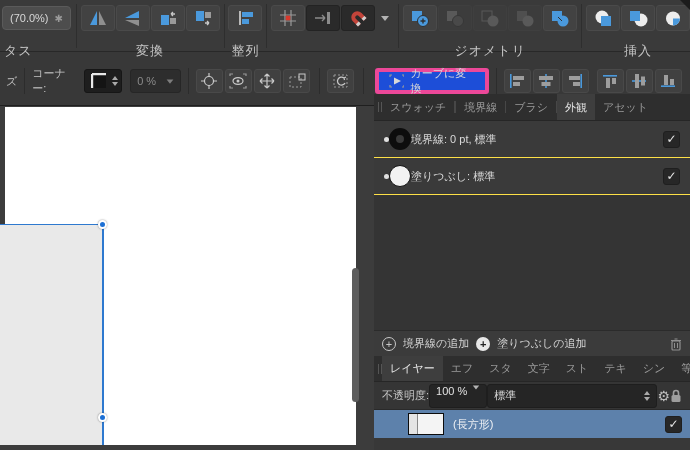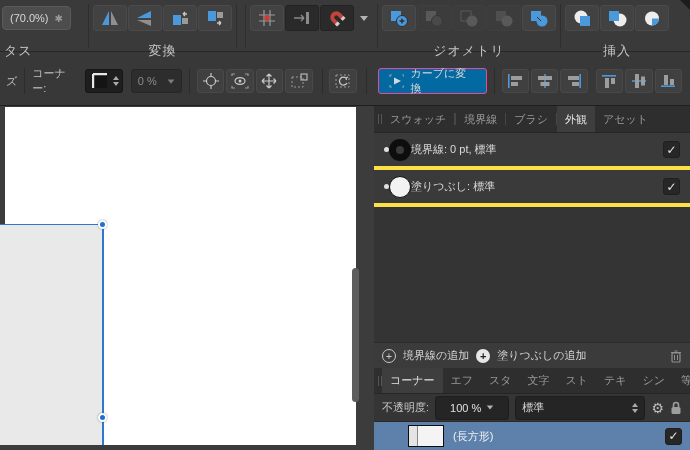--- a/index.html
+++ b/index.html
@@ -41,66 +41,66 @@
     border-radius:3px; height:24px; padding:0 3px 0 6px; margin-left:6px; gap:5px; }
   .stepper { display:flex; flex-direction:column; gap:2px; align-items:center; }
   .stp-up { width:0;height:0;border-left:3px solid transparent;border-right:3px solid transparent;border-bottom:4px solid #aaa; }
   .stp-dn { width:0;height:0;border-left:3px solid transparent;border-right:3px solid transparent;border-top:4px solid #aaa; }
   .pct-dd { display:flex; align-items:center; justify-content:space-between; background:#2d2d2d;
     border:1px solid #262626; border-radius:3px; height:24px; width:52px; padding:0 6px; margin-left:8px; }
   .pct-dd .pval { color:#8b8b8b; }
   .pct-dd .caret-down { border-top-color:#7d7d7d; transform:scale(.85); }
   .cbtn { width:28px; height:24px; border-radius:3px; background:#404040; border:1px solid #494949;
     display:flex; align-items:center; justify-content:center; margin-right:2px; }
-  .convert-btn { display:flex; align-items:center; gap:6px; height:26px; background:#0369a1;
-    border:1px solid #ec4899; border-radius:3px; padding:0 10px; margin-left:4px; color:#d8d8d8; }
+  .convert-btn { display:flex; align-items:center; gap:6px; height:26px; background:#1d4ed8;
+    border:4px solid #ec4899; border-radius:3px; padding:0 10px; margin-left:4px; color:#d8d8d8; }
 
   
   #canvas-area { position:absolute; left:0; top:106px; width:374px; height:344px; background:#3c3c3c; }
   #page { position:absolute; left:5px; top:1px; width:351px; height:338px; background:#ffffff; }
   #sel-rect { position:absolute; left:0; top:118px; width:104px; height:221px;
     background:#e9e9e9; border-top:1px solid #2e79cf; border-right:2px solid #2e79cf; }
   .handle { position:absolute; width:9px; height:9px; border-radius:50%;
     background:#1c6fd4; border:2px solid #ffffff; box-shadow:0 0 2px rgba(0,0,0,.45); }
   #canvas-scrollbar { position:absolute; left:352px; top:162px; width:7px; height:134px;
     border-radius:4px; background:#5d5d5d; }
 
   
-  #right-panel { position:absolute; left:374px; top:106px; width:316px; height:344px;
+  #right-panel { position:absolute; left:374px; top:94px; width:316px; height:344px;
     background:#323232; display:flex; flex-direction:column; }
   .tabbar { display:flex; align-items:stretch; background:#2e2e2e; border-bottom:1px solid #262626;
     color:#9b9b9b; font-size:11px; }
   .grip { width:8px; display:flex; align-items:center; justify-content:center; gap:2px; padding-left:4px; }
   .grip i { display:block; width:1px; height:10px; background:#555; }
   .tab { display:flex; align-items:center; padding:0 8px; white-space:nowrap; }
   .tab.active { background:#3e3e3e; color:#e6e6e6; }
   .tab-sep { width:1px; align-self:center; height:12px; background:#474747; }
   #app-tabbar { height:27px; }
-  .app-row { height:37px; background:#3a3a3a; border-bottom:4px solid #fde047;
+  .app-row { height:37px; background:#3a3a3a; border-bottom:1px solid #fde047;
     display:flex; align-items:center; padding:0 10px; }
   .bullet { width:5px; height:5px; border-radius:50%; background:#e0e0e0; flex:0 0 auto; }
   .swatch { width:22px; height:22px; border-radius:50%; flex:0 0 auto; }
   .swatch.ring { background:#3a3a3a; border:7px solid #0d0d0d; }
   .swatch.solid { background:#f2f2f2; border:1px solid #111; }
   .row-label { color:#dadada; flex:1 1 auto; }
   .checkbox { width:17px; height:17px; border-radius:3px; background:#272727; border:1px solid #1f1f1f;
     color:#e8e8e8; font-size:12px; display:flex; align-items:center; justify-content:center; }
   #app-empty { flex:1 1 auto; background:#343434; }
   #addbar { height:26px; background:#3b3b3b; border-top:1px solid #2b2b2b;
     display:flex; align-items:center; padding:0 8px; gap:7px; color:#d4d4d4; }
   .plus-outline { width:14px; height:14px; border-radius:50%; border:1px solid #c9c9c9;
     color:#c9c9c9; font-size:11px; line-height:12px; text-align:center; }
   .plus-solid { width:14px; height:14px; border-radius:50%; background:#e8e8e8;
     color:#222; font-size:11px; line-height:14px; text-align:center; font-weight:bold; }
   #addbar .spacer { flex:1 1 auto; }
   #layers-tabbar { height:26px; }
   #opacity-row { height:28px; background:#353535; border-bottom:1px solid #2a2a2a;
-    display:flex; align-items:center; padding:0 8px; gap:6px; }
-  .opacity-dd { display:flex; align-items:center; gap:5px; background:#252525; border:1px solid #1e1e1e;
-    border-radius:3px; height:24px; padding:0 14px; color:#e2e2e2; }
+    display:flex; align-items:center; padding:0 8px; gap:0; }
+  .opacity-dd { display:flex; gap:5px; background:#252525; border:1px solid #1e1e1e;
+    border-radius:3px; height:24px; padding:0 6px; color:#e2e2e2; }
   .opacity-dd .caret-down { transform:scale(.8); }
   .blend-dd { flex:1 1 auto; display:flex; align-items:center; justify-content:space-between;
     background:#252525; border:1px solid #1e1e1e; border-radius:3px; height:24px; padding:0 6px; color:#d8d8d8; }
   .gear { color:#bdbdbd; font-size:14px; line-height:14px; }
   #layer-row { height:28px; background:#5d81ab; display:flex; align-items:center; padding:0 8px 0 34px; gap:9px; }
   .thumb { width:36px; height:22px; background:#f4f4f4; border:1px solid #0c0c0c; position:relative; flex:0 0 auto; }
   .thumb i { position:absolute; left:0; top:0; bottom:0; width:9px; background:#e4e4e4; border-right:1px solid #888; }
   #layer-row .row-label { color:#f0f2f5; }
   #corner-triangle { position:absolute; right:0; top:0; width:0; height:0;
     border-top:10px solid #1c1c1c; border-left:10px solid transparent; }
@@ -149,20 +149,32 @@
             <rect x="3" y="2" width="8" height="10" fill="#4a99dc"></rect>
               <rect x="12" y="3" width="6" height="6" fill="#9a9a9a"></rect>
             <path d="M12 14 h4 M16 14 l-2,-2 M16 14 l-2,2" stroke="#c9c9c9" stroke-width="1.3" fill="none"></path>
           </svg>
         </div>
       </div>
       <div class="tb-label">変換</div>
     </div>
     <div class="tb-sep"></div>
 
+    <div class="tb-group">
+      <div class="tb-icons">
+        <div class="tbtn">
+          <svg width="20" height="18">
+            <rect x="4" y="2" width="2" height="14" fill="#b9b9b9"></rect>
+            <rect x="7" y="3" width="11" height="5" fill="#4a99dc"></rect>
+            <rect x="7" y="10" width="7" height="5" fill="#4a99dc"></rect>
+          </svg>
+        </div>
+      </div>
+      <div class="tb-label">整列</div>
+    </div>
     <div class="tb-sep"></div>
 
     <div class="tb-group">
       <div class="tb-icons">
         <div class="tbtn">
           <svg width="18" height="18">
             <path d="M6 1 V17 M12 1 V17 M1 6 H17 M1 12 H17" stroke="#9a9a9a" stroke-width="1.2"></path>
             <rect x="6.7" y="6.7" width="4.6" height="4.6" fill="#d8382c"></rect>
           </svg>
         </div>
@@ -412,21 +424,21 @@
         <path d="M1 3.5 H11 M4.5 2 h3" stroke="#8f8f8f" stroke-width="1.2"></path>
         <path d="M4.5 6 v5 M7.5 6 v5" stroke="#8f8f8f" stroke-width="1"></path>
       </svg>
     </div>
 
     <div class="tabbar" id="layers-tabbar">
       <span class="grip">
           <i></i>
           <i></i>
         </span>
-      <span class="tab active">コーナー</span>
+      <span class="tab active">レイヤー</span>
       <span class="tab">エフ</span>
       <span class="tab-sep"></span>
       <span class="tab">スタ</span>
       <span class="tab-sep"></span>
       <span class="tab">文字</span>
       <span class="tab-sep"></span>
       <span class="tab">スト</span>
       <span class="tab-sep"></span>
       <span class="tab">テキ</span>
       <span class="tab-sep"></span>

